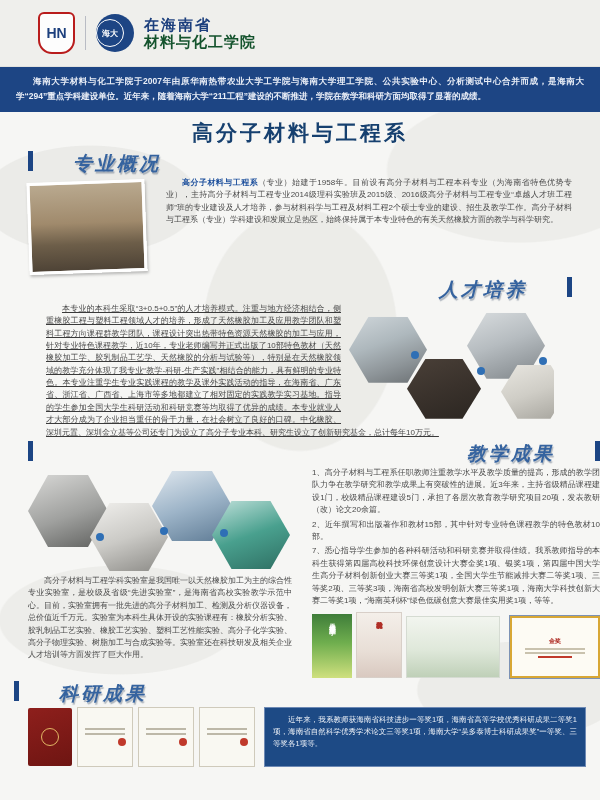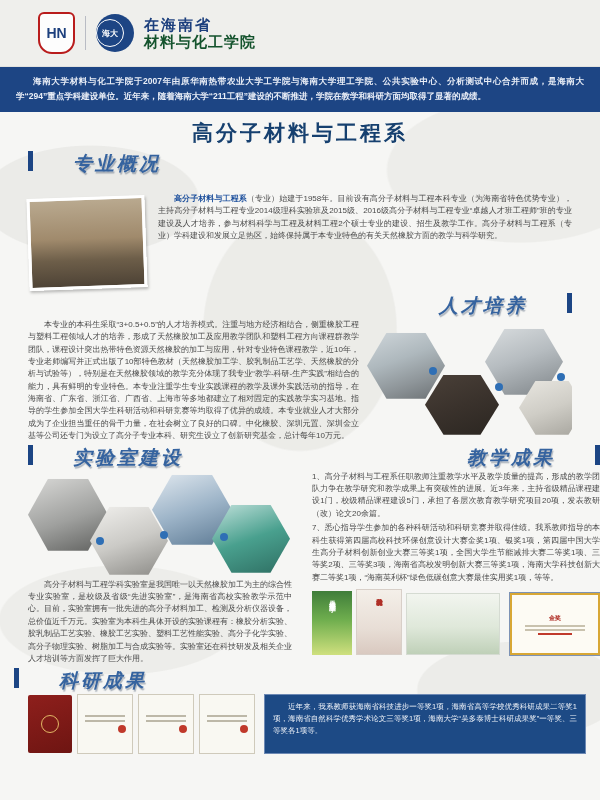--- a/index.html
+++ b/index.html
@@ -49,27 +49,27 @@
   .sec-title{font-family:"DejaVu Serif","Liberation Serif",serif;font-style:italic;font-weight:bold;
              font-size:19px;color:#35639f;letter-spacing:3px;padding:0 7px;
              text-shadow:1px 1.5px 1px rgba(40,60,90,.35);}
 
   
   .para{font-size:8px;line-height:1.55;text-align:justify;color:#4a4a4a;margin:0;}
   .para.ind{text-indent:2em;}
   .lead{color:#1c4f9c;font-weight:bold;}
 
   
-  .ov-row{display:flex;margin:18px 28px 0;gap:12px;}
+  .ov-row{display:flex;margin:2px 28px 0;gap:20px;}
   .ov-photo{flex:0 0 112px;height:86px;background:
       linear-gradient(180deg,#b9a98f 0%,#a08a6c 45%,#6d5e49 70%,#4e4336 100%);
       border:3px solid #fff;box-shadow:1px 2px 3px rgba(0,0,0,.25);transform:rotate(-2deg);margin-top:4px;}
 
   
-  .talent-wrap{margin:0 28px;overflow:hidden;}
+  .talent-wrap{margin:0 46px;overflow:hidden;text-decoration:underline;}
   .hex-collage{float:right;width:205px;height:112px;position:relative;margin:4px 0 0 8px;}
   .hex{position:absolute;clip-path:polygon(25% 0,75% 0,100% 50%,75% 100%,25% 100%,0 50%);
        box-shadow:0 1px 2px rgba(0,0,0,.2);}
   .dot{position:absolute;width:8px;height:8px;border-radius:50%;background:#2f6fb5;}
   .ph-a{background:linear-gradient(160deg,#cfd6da 0%,#aeb8bd 40%,#8e9599 70%,#6a6f72 100%);}
   .ph-b{background:linear-gradient(160deg,#4a4038 0%,#3a322c 50%,#2b2621 100%);}
   .ph-c{background:linear-gradient(160deg,#d8dcde 0%,#b6bcc0 45%,#7e8488 100%);}
   .ph-d{background:linear-gradient(160deg,#e8e6e0 0%,#cfcdc6 50%,#a5a39c 100%);}
 
   
@@ -159,41 +159,41 @@
         <div class="dot" style="left:128px;top:60px;"></div>
         <div class="dot" style="left:190px;top:50px;"></div>
       </div>
       <p class="para ind">本专业的本科生采取“3+0.5+0.5”的人才培养模式。注重与地方经济相结合，侧重橡胶工程与塑料工程领域人才的培养，形成了天然橡胶加工及应用教学团队和塑料工程方向课程群教学团队，课程设计突出热带特色资源天然橡胶的加工与应用，针对专业特色课程教学，近10年，专业老师编写并正式出版了10部特色教材（天然橡胶加工学、胶乳制品工艺学、天然橡胶的分析与试验等），特别是在天然橡胶领域的教学充分体现了我专业“教学-科研-生产实践”相结合的能力，具有鲜明的专业特色。本专业注重学生专业实践课程的教学及课外实践活动的指导，在海南省、广东省、浙江省、广西省、上海市等多地都建立了相对固定的实践教学实习基地。指导的学生参加全国大学生科研活动和科研竞赛等均取得了优异的成绩。本专业就业人才大部分成为了企业担当重任的骨干力量，在社会树立了良好的口碑。中化橡胶、深圳元置、深圳金立基等公司还专门为设立了高分子专业本科、研究生设立了创新研究基金，总计每年10万元。</p>
     </div>
 
     <div class="cols">
       <div class="col-l">
         <div class="sec-head" style="margin:2px 0 0 14px;">
           <span class="sec-bar"></span>
-          <span class="sec-title">实验室建设</span>
         </div>
         <div class="lab-hexes">
           <div class="hex ph-a" style="left:14px;top:8px;width:80px;height:72px;background:linear-gradient(160deg,#d8d8d6,#9fa09e 55%,#5f605e);"></div>
           <div class="hex ph-c" style="left:76px;top:36px;width:78px;height:68px;background:linear-gradient(160deg,#f0efec,#cbcac6 50%,#8b8a86);"></div>
           <div class="hex" style="left:138px;top:4px;width:80px;height:70px;background:linear-gradient(160deg,#dfe7ee,#9db4c8 50%,#5d7a94);"></div>
           <div class="hex" style="left:198px;top:34px;width:78px;height:68px;background:linear-gradient(160deg,#bfe0da,#49a08e 50%,#2e6e62);"></div>
           <div class="dot" style="left:82px;top:66px;"></div>
           <div class="dot" style="left:146px;top:60px;"></div>
           <div class="dot" style="left:206px;top:62px;"></div>
         </div>
         <p class="para ind lab-para">高分子材料与工程学科实验室是我国唯一以天然橡胶加工为主的综合性专业实验室，是校级及省级“先进实验室”，是海南省高校实验教学示范中心。目前，实验室拥有一批先进的高分子材料加工、检测及分析仪器设备，总价值近千万元。实验室为本科生具体开设的实验课程有：橡胶分析实验、胶乳制品工艺实验、橡胶工艺实验、塑料工艺性能实验、高分子化学实验、高分子物理实验、树脂加工与合成实验等。实验室还在科技研发及相关企业人才培训等方面发挥了巨大作用。</p>
       </div>
 
       <div class="col-r">
         <div class="sec-head right" style="margin:2px 0 2px 0;">
           <span class="sec-title">教学成果</span>
           <span class="sec-bar"></span>
         </div>
         <div class="t-items">
           <p class="para">1、高分子材料与工程系任职教师注重教学水平及教学质量的提高，形成的教学团队力争在教学研究和教学成果上有突破性的进展。近3年来，主持省级精品课程建设1门，校级精品课程建设5门，承担了各层次教育教学研究项目20项，发表教研（改）论文20余篇。</p>
+          <p class="para">2、近年撰写和出版著作和教材15部，其中针对专业特色课程教学的特色教材10部。</p>
           <p class="para">7、悉心指导学生参加的各种科研活动和科研竞赛并取得佳绩。我系教师指导的本科生获得第四届高校科技环保创意设计大赛金奖1项、银奖1项，第四届中国大学生高分子材料创新创业大赛三等奖1项，全国大学生节能减排大赛二等奖1项、三等奖2项、三等奖3项，海南省高校发明创新大赛三等奖1项，海南大学科技创新大赛二等奖1项，“海南英利杯”绿色低碳创意大赛最佳实用奖1项，等等。</p>
         </div>
         <div class="t-strip">
           <div class="book1">
             <span>天然橡胶加工学</span>
           </div>
           <div class="book2">
             <span>天然橡胶的分析与试验</span>
           </div>
           <div class="bannerph"></div>

